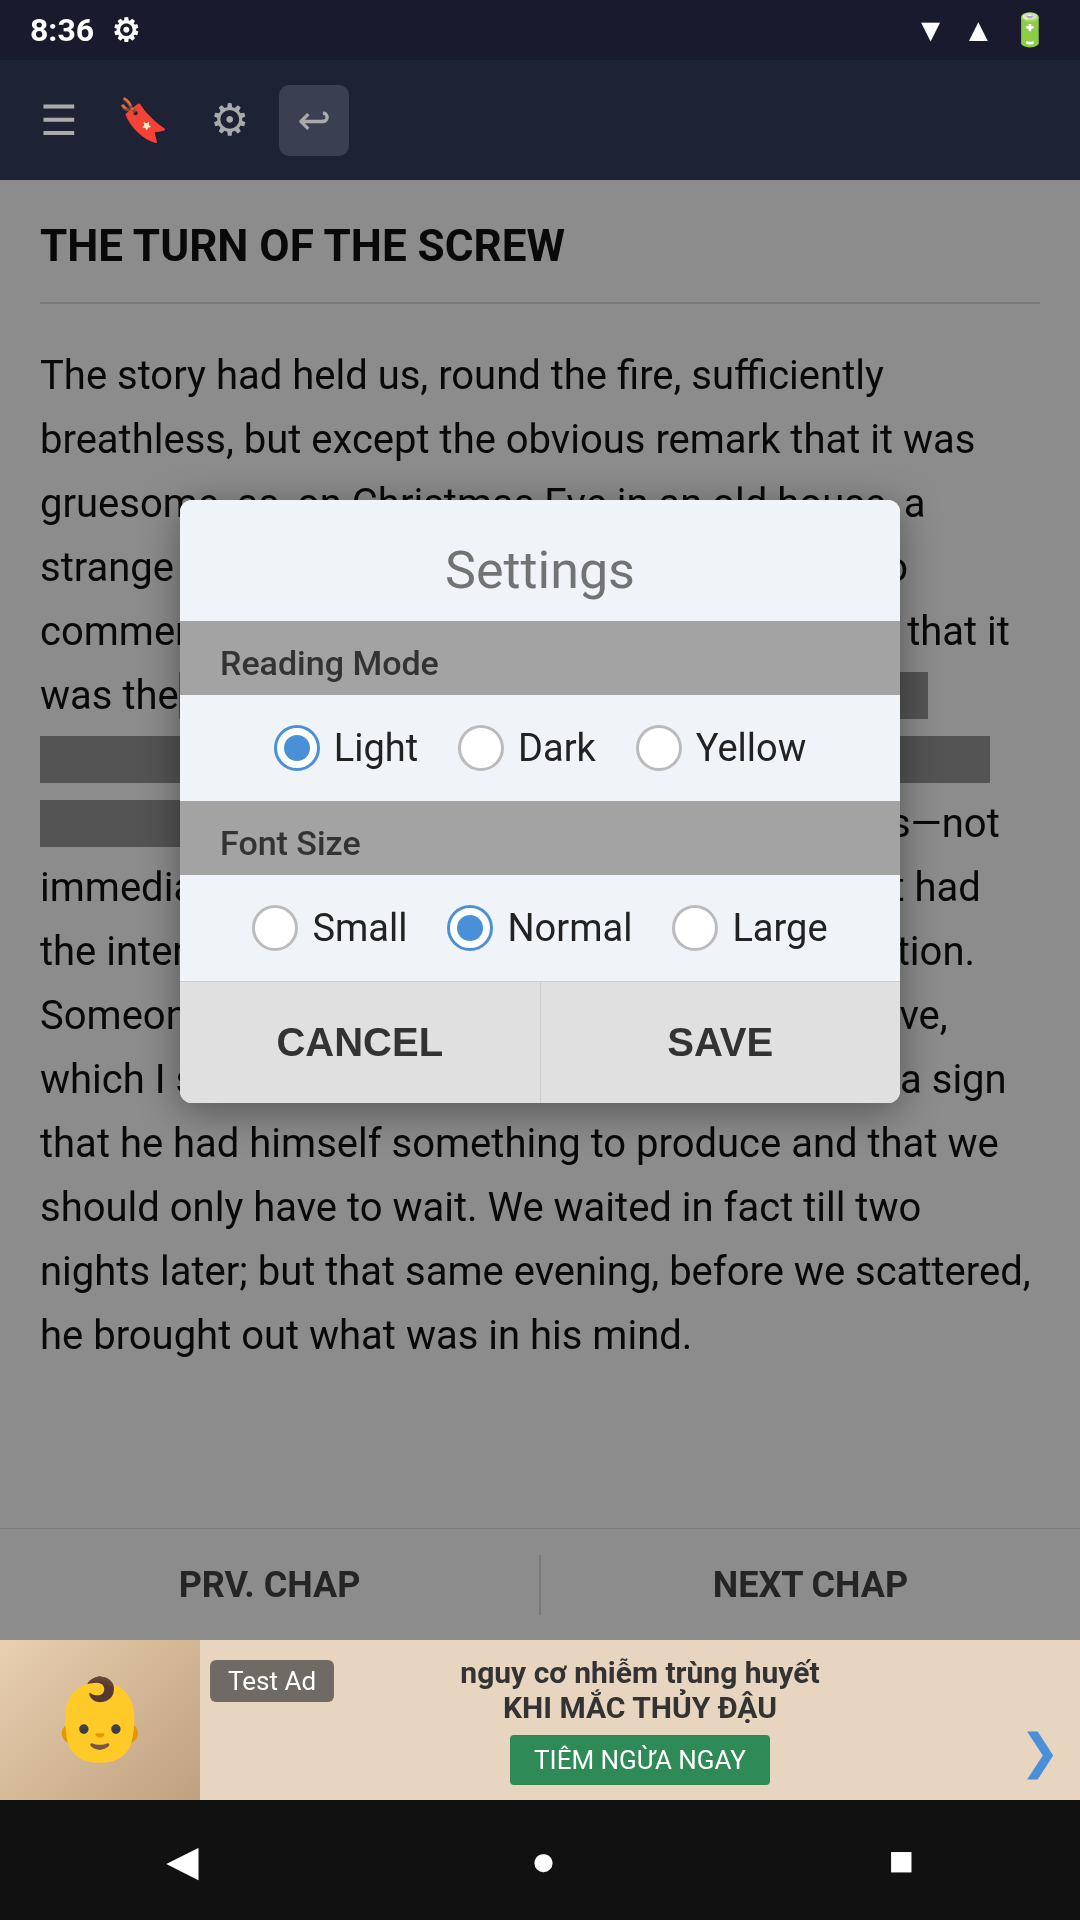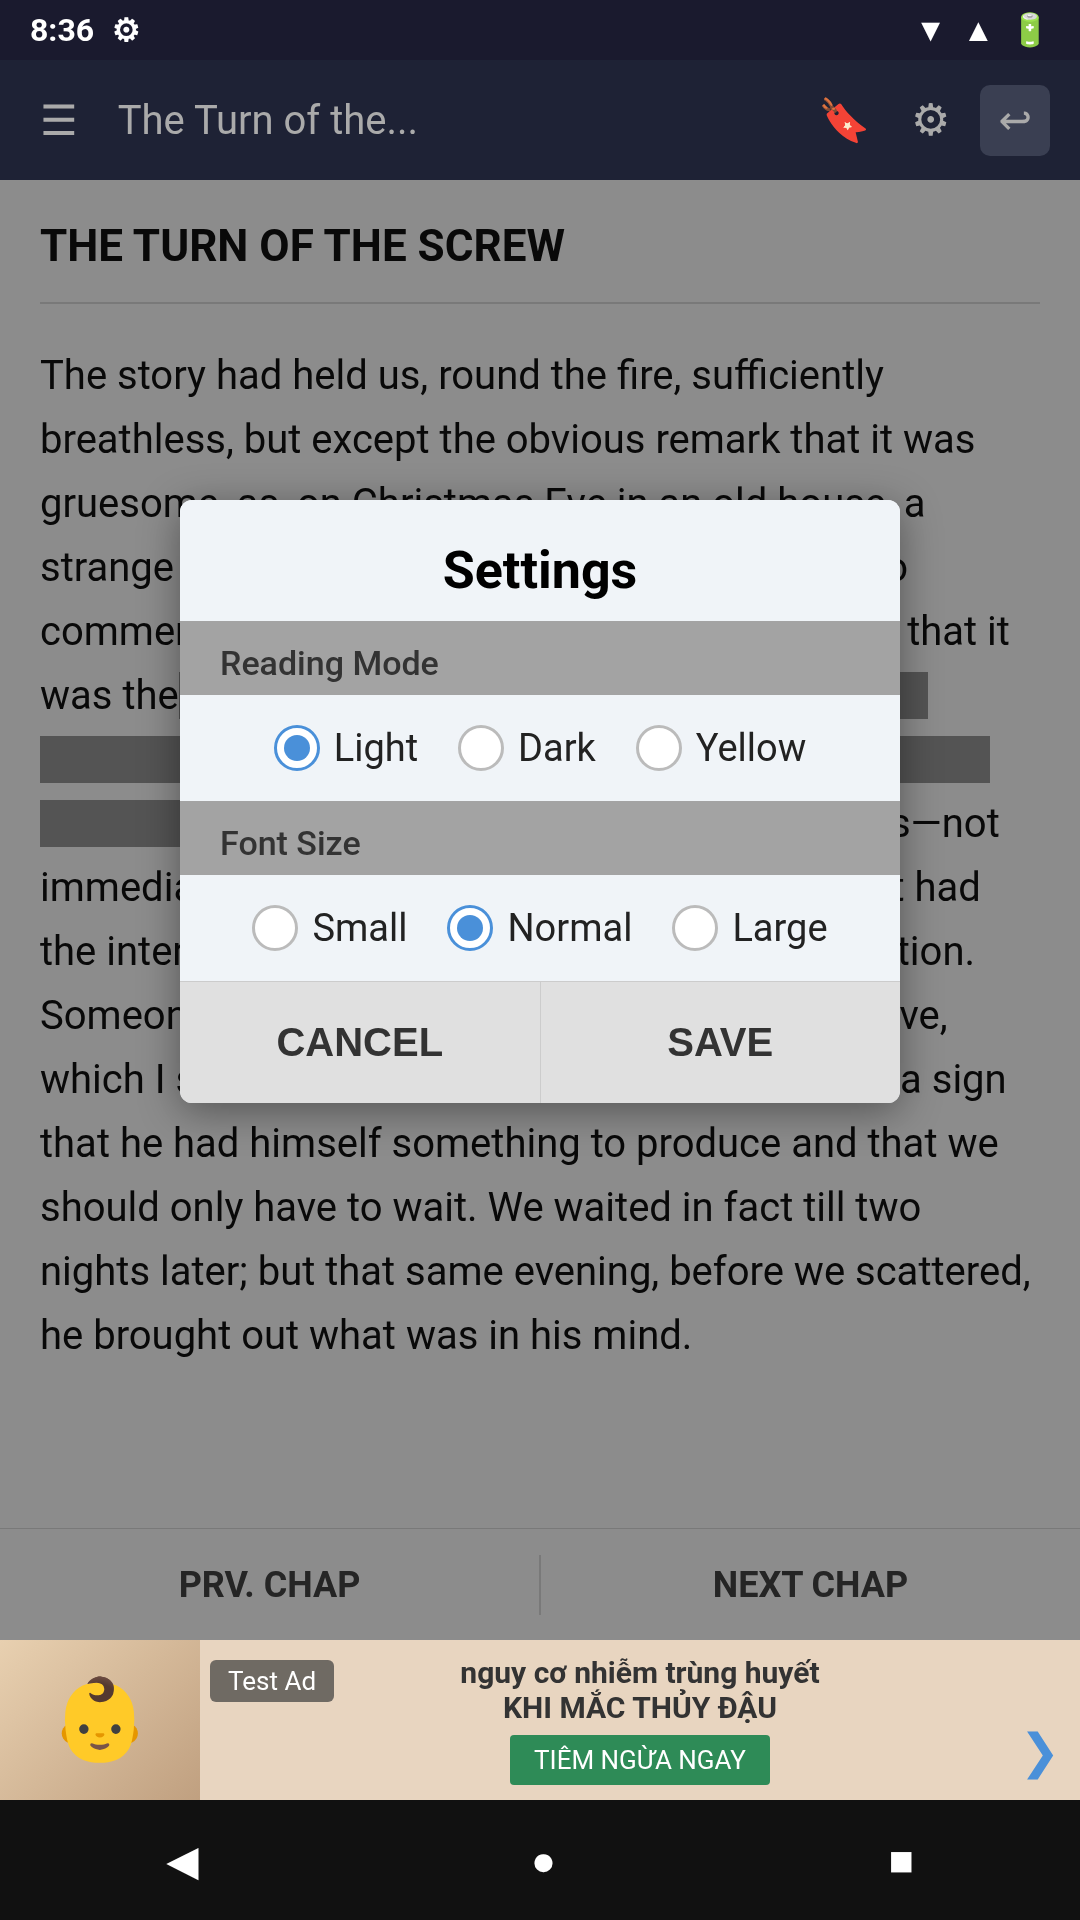--- a/index.html
+++ b/index.html
@@ -127,22 +127,22 @@
     .dialog {
       width: 720px;
       background: #f0f4f8;
       border-radius: 12px;
       overflow: hidden;
       box-shadow: 0 8px 40px rgba(0,0,0,0.4);
     }
     .dialog-title {
       text-align: center;
       font-size: 52px;
-      font-weight: 700;
-      color: #000000;
+      font-weight: 400;
+      color: #737373;
       padding: 40px 20px 20px;
       background: #f0f4f8;
     }
     .dialog-section {
       background: #a3a3a3;
       padding: 22px 40px 12px;
       font-size: 34px;
       color: #333;
       font-weight: 500;
     }
@@ -312,21 +312,20 @@
   </div>
   <div class="status-right">
     <span>▼</span>
     <span>▲</span>
     <span>🔋</span>
   </div>
 </div>
 
 <div class="toolbar">
   <span class="toolbar-menu">☰</span>
-  <span class="toolbar-title">The Turn of the...</span>
   <span class="toolbar-icon">🔖</span>
   <span class="toolbar-icon-gear">⚙</span>
   <span class="toolbar-icon-back">↩</span>
 </div>
 
 <div class="content-area">
   <div class="book-title">THE TURN OF THE SCREW</div>
   <div class="book-divider"></div>
   <div class="book-text">The story had held us, round the fire, sufficiently breathless, but except the obvious remark that it was gruesome, as, on Christmas Eve in an old house, a strange tale should essentially be, I remember no comment uttered till somebody happened to say that it was the<span style="background:rgba(0,0,0,0.4);color:transparent;">most hesitation had fallen as that of an ap gathered a dreadful with his mot waking her not sleep again, b had succeed shaken him. It was</span> Douglas—not immediately, but later in the evening—a reply that had the interesting consequence to which I call attention. Someone else told a story not particularly effective, which I saw he was not following. This I took for a sign that he had himself something to produce and that we should only have to wait. We waited in fact till two nights later; but that same evening, before we scattered, he brought out what was in his mind.</div>
 

